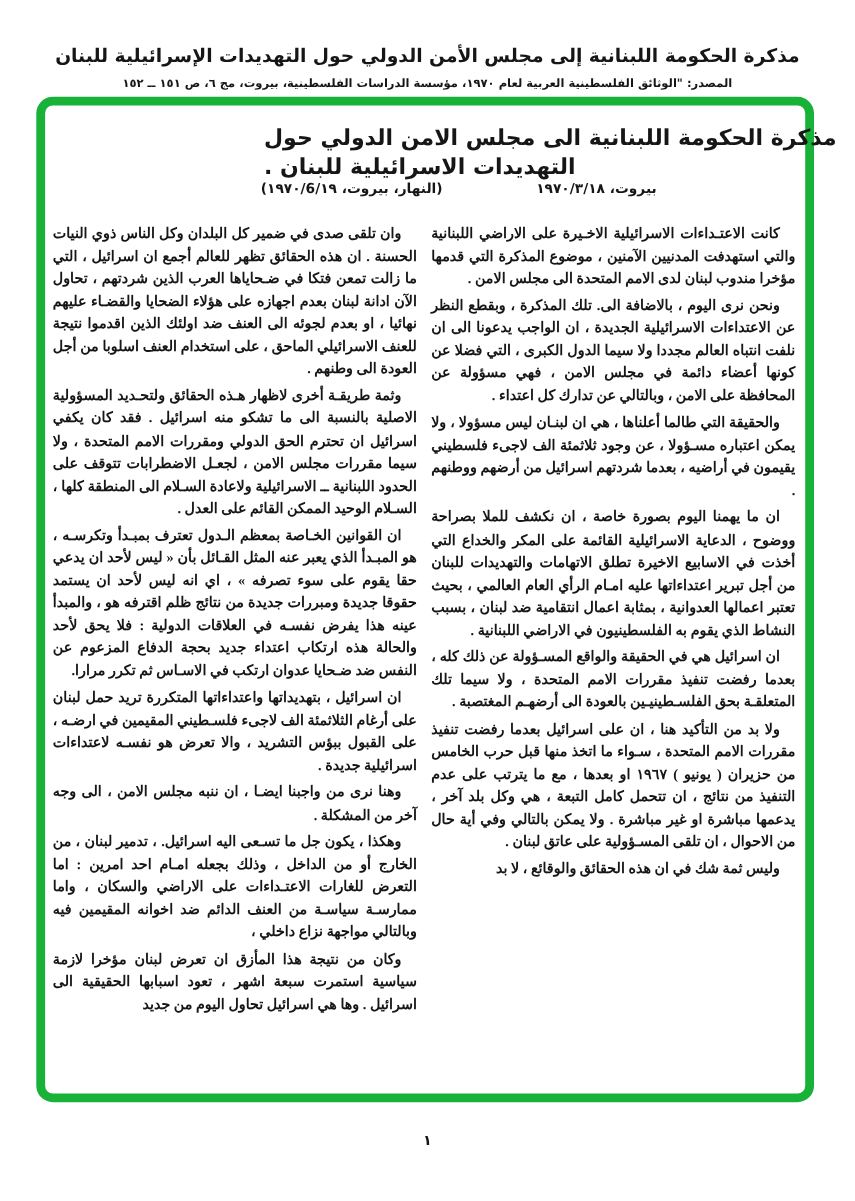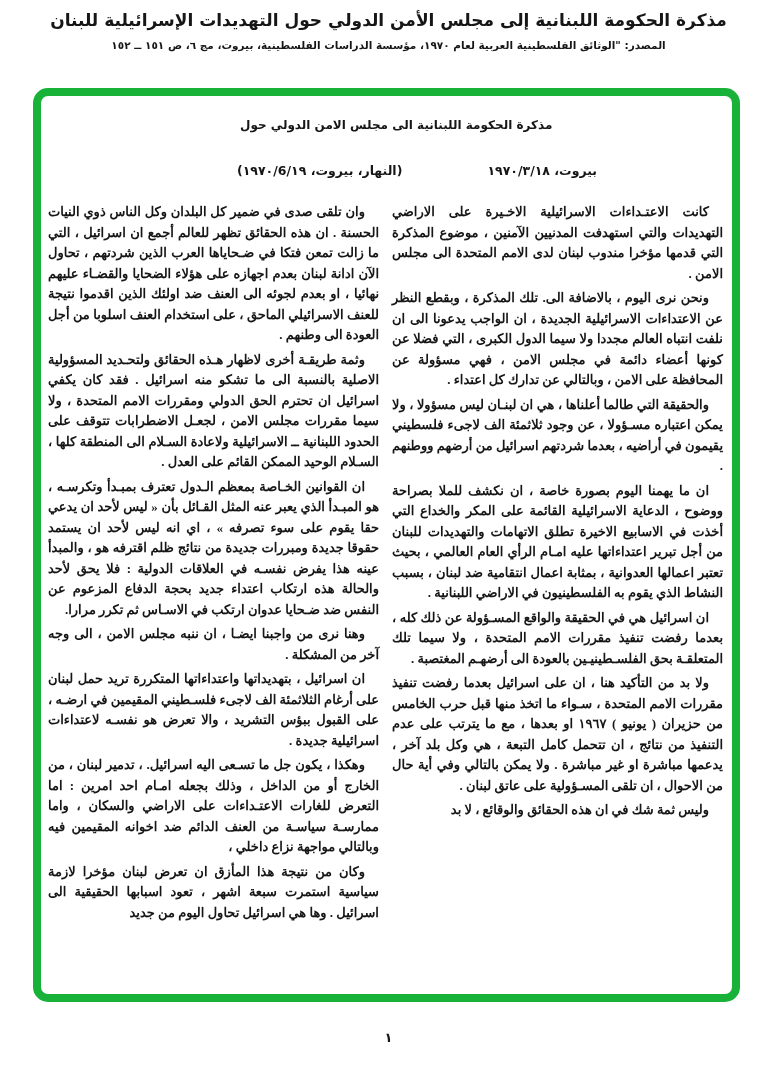--- a/index.html
+++ b/index.html
@@ -8,37 +8,37 @@
     width:777px; height:1092px;
     font-family:"DejaVu Sans", sans-serif;
     color:#161616;
     position:relative;
     overflow:hidden;
   }
   .page { position:absolute; inset:0; background:#ffffff; }
 
   
   .top-header { position:absolute; top:10px; left:0; right:0; text-align:center; direction:rtl; }
-  .top-title { font-size:17px; font-weight:700; letter-spacing:0; }
+  .top-title { font-size:17px; font-weight:700; letter-spacing:0;margin-top:31px; }
   .top-source { font-size:10.5px; font-weight:700; margin-top:9px; }
 
   
   .doc-frame {
     position:absolute; left:33px; top:88px;
     width:707px; height:914px;
     border:8px solid #19b239;
     border-radius:15px;
     background:#ffffff;
   }
 
   
   .doc-title {
     position:absolute; left:199px; top:16px;
     direction:rtl; text-align:left;
-    font-size:12px; font-weight:700; line-height:26px;
+    font-size:20px; font-weight:700; line-height:26px;
     white-space:nowrap;
   }
 
   
   .dateline {
     position:absolute; left:196px; top:67px; width:360px;
     direction:rtl; display:flex; justify-content:space-between;
     font-size:12.5px; font-weight:700;
   }
 
@@ -67,43 +67,44 @@
 
   <div class="top-header">
     <div class="top-title">مذكرة الحكومة اللبنانية إلى مجلس الأمن الدولي حول التهديدات الإسرائيلية للبنان</div>
     <div class="top-source">المصدر: "الوثائق الفلسطينية العربية لعام ١٩٧٠، مؤسسة الدراسات الفلسطينية، بيروت، مج ٦، ص ١٥١ ــ ١٥٢</div>
   </div>
 
   <div class="doc-frame">
 
     <div class="doc-title">
       <div>مذكرة الحكومة اللبنانية الى مجلس الامن الدولي حول</div>
+      <div>التهديدات الاسرائيلية للبنان .</div>
     </div>
 
     <div class="dateline">
       <span>بيروت، ١٩٧٠/٣/١٨</span>
       <span>(النهار، بيروت، ١٩٧٠/6/١٩)</span>
     </div>
 
     <div class="columns">
       <div class="col">
-        <p>كانت الاعتـداءات الاسرائيلية الاخـيرة على الاراضي التهديدات والتي استهدفت المدنيين الآمنين ، موضوع المذكرة التي قدمها مؤخرا مندوب لبنان لدى الامم المتحدة الى مجلس الامن .</p>
+        <p>كانت الاعتـداءات الاسرائيلية الاخـيرة على الاراضي اللبنانية والتي استهدفت المدنيين الآمنين ، موضوع المذكرة التي قدمها مؤخرا مندوب لبنان لدى الامم المتحدة الى مجلس الامن .</p>
         <p>ونحن نرى اليوم ، بالاضافة الى. تلك المذكرة ، وبقطع النظر عن الاعتداءات الاسرائيلية الجديدة ، ان الواجب يدعونا الى ان نلفت انتباه العالم مجددا ولا سيما الدول الكبرى ، التي فضلا عن كونها أعضاء دائمة في مجلس الامن ، فهي مسؤولة عن المحافظة على الامن ، وبالتالي عن تدارك كل اعتداء .</p>
         <p>والحقيقة التي طالما أعلناها ، هي ان لبنـان ليس مسؤولا ، ولا يمكن اعتباره مسـؤولا ، عن وجود ثلاثمئة الف لاجىء فلسطيني يقيمون في أراضيه ، بعدما شردتهم اسرائيل من أرضهم ووطنهم .</p>
         <p>ان ما يهمنا اليوم بصورة خاصة ، ان نكشف للملا بصراحة ووضوح ، الدعاية الاسرائيلية القائمة على المكر والخداع التي أخذت في الاسابيع الاخيرة تطلق الاتهامات والتهديدات للبنان من أجل تبرير اعتداءاتها عليه امـام الرأي العام العالمي ، بحيث تعتبر اعمالها العدوانية ، بمثابة اعمال انتقامية ضد لبنان ، بسبب النشاط الذي يقوم به الفلسطينيون في الاراضي اللبنانية .</p>
         <p>ان اسرائيل هي في الحقيقة والواقع المسـؤولة عن ذلك كله ، بعدما رفضت تنفيذ مقررات الامم المتحدة ، ولا سيما تلك المتعلقـة بحق الفلسـطينيـين بالعودة الى أرضهـم المغتصبة .</p>
         <p>ولا بد من التأكيد هنا ، ان على اسرائيل بعدما رفضت تنفيذ مقررات الامم المتحدة ، سـواء ما اتخذ منها قبل حرب الخامس من حزيران ( يونيو ) ١٩٦٧ او بعدها ، مع ما يترتب على عدم التنفيذ من نتائج ، ان تتحمل كامل التبعة ، هي وكل بلد آخر ، يدعمها مباشرة او غير مباشرة . ولا يمكن بالتالي وفي أية حال من الاحوال ، ان تلقى المسـؤولية على عاتق لبنان .</p>
         <p>وليس ثمة شك في ان هذه الحقائق والوقائع ، لا بد</p>
       </div>
       <div class="col">
         <p>وان تلقى صدى في ضمير كل البلدان وكل الناس ذوي النيات الحسنة . ان هذه الحقائق تظهر للعالم أجمع ان اسرائيل ، التي ما زالت تمعن فتكا في ضـحاياها العرب الذين شردتهم ، تحاول الآن ادانة لبنان بعدم اجهازه على هؤلاء الضحايا والقضـاء عليهم نهائيا ، او بعدم لجوئه الى العنف ضد اولئك الذين اقدموا نتيجة للعنف الاسرائيلي الماحق ، على استخدام العنف اسلوبا من أجل العودة الى وطنهم .</p>
         <p>وثمة طريقـة أخرى لاظهار هـذه الحقائق ولتحـديد المسؤولية الاصلية بالنسبة الى ما تشكو منه اسرائيل . فقد كان يكفي اسرائيل ان تحترم الحق الدولي ومقررات الامم المتحدة ، ولا سيما مقررات مجلس الامن ، لجعـل الاضطرابات تتوقف على الحدود اللبنانية ــ الاسرائيلية ولاعادة السـلام الى المنطقة كلها ، السـلام الوحيد الممكن القائم على العدل .</p>
         <p>ان القوانين الخـاصة بمعظم الـدول تعترف بمبـدأ وتكرسـه ، هو المبـدأ الذي يعبر عنه المثل القـائل بأن « ليس لأحد ان يدعي حقا يقوم على سوء تصرفه » ، اي انه ليس لأحد ان يستمد حقوقا جديدة ومبررات جديدة من نتائج ظلم اقترفه هو ، والمبدأ عينه هذا يفرض نفسـه في العلاقات الدولية : فلا يحق لأحد والحالة هذه ارتكاب اعتداء جديد بحجة الدفاع المزعوم عن النفس ضد ضـحايا عدوان ارتكب في الاسـاس ثم تكرر مرارا.</p>
+        <p>ان اسرائيل ، بتهديداتها واعتداءاتها المتكررة تريد حمل لبنان على أرغام الثلاثمئة الف لاجىء فلسـطيني المقيمين في ارضـه ، على القبول ببؤس التشريد ، والا تعرض هو نفسـه لاعتداءات اسرائيلية جديدة .</p>
         <p>وهنا نرى من واجبنا ايضـا ، ان ننبه مجلس الامن ، الى وجه آخر من المشكلة .</p>
-        <p>ان اسرائيل ، بتهديداتها واعتداءاتها المتكررة تريد حمل لبنان على أرغام الثلاثمئة الف لاجىء فلسـطيني المقيمين في ارضـه ، على القبول ببؤس التشريد ، والا تعرض هو نفسـه لاعتداءات اسرائيلية جديدة .</p>
         <p>وهكذا ، يكون جل ما تسـعى اليه اسرائيل. ، تدمير لبنان ، من الخارج أو من الداخل ، وذلك بجعله امـام احد امرين : اما التعرض للغارات الاعتـداءات على الاراضي والسكان ، واما ممارسـة سياسـة من العنف الدائم ضد اخوانه المقيمين فيه وبالتالي مواجهة نزاع داخلي ،</p>
         <p>وكان من نتيجة هذا المأزق ان تعرض لبنان مؤخرا لازمة سياسية استمرت سبعة اشهر ، تعود اسبابها الحقيقية الى اسرائيل . وها هي اسرائيل تحاول اليوم من جديد</p>
       </div>
     </div>
 
   </div>
 
   <div class="page-number">١</div>
 
 </div>

